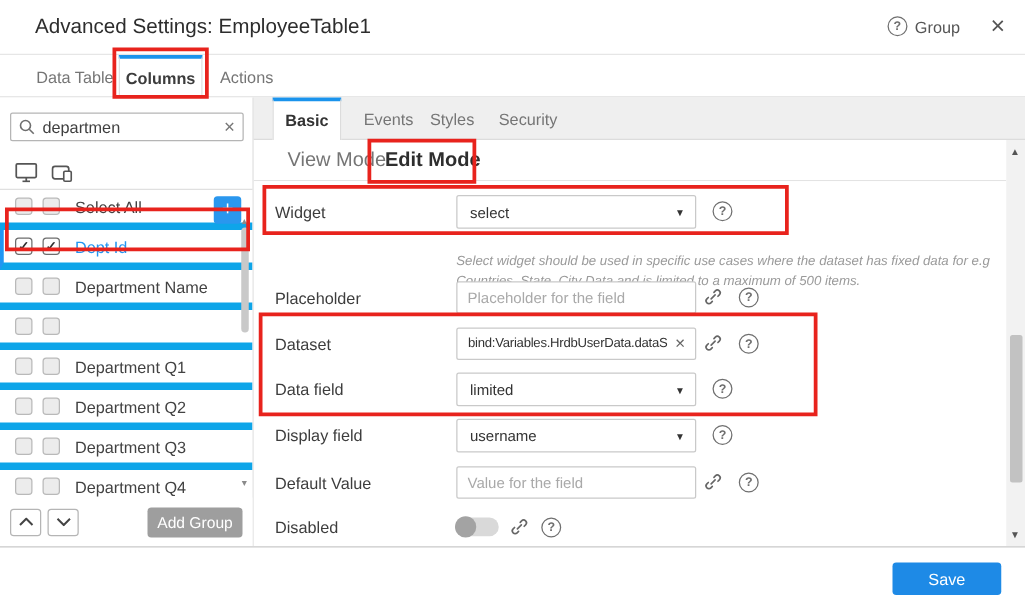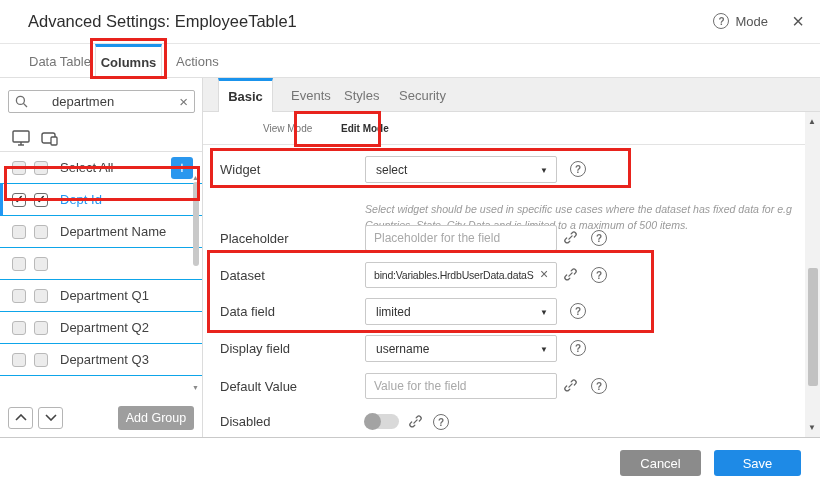--- a/index.html
+++ b/index.html
@@ -16,44 +16,44 @@
   .close-x { position:absolute; right:16px; top:9px; font-size:20px; color:#555; cursor:pointer; line-height:24px; }
 
   
   .main-tabs { position:absolute; left:0; top:44px; width:820px; height:34px; background:#fff; border-bottom:1px solid #e0e0e0;padding-left:30px; }
   .main-tab { position:absolute; top:0; height:34px; display:flex; align-items:center; font-size:13px; color:#757575; cursor:pointer; padding:0 4px; }
   .main-tab.active { background:#fff; border-left:1px solid #e0e0e0; border-right:1px solid #e0e0e0; border-top:3px solid #1a93ec; color:#3c3c3c; font-weight:700; justify-content:center; }
 
   
   .sidebar { position:absolute; left:0; top:78px; width:203px; height:359px; border-right:1px solid #dcdcdc; background:#fff; }
   .search-box { position:absolute; left:8px; top:12px; width:187px; height:23px; border:1px solid #b5b5b5; border-radius:2px; background:#fff; display:flex; align-items:center; padding:0 6px; gap:6px; }
-  .search-box input { border:none; outline:none; flex:1; font-size:13px; color:#3f3f3f; font-family:"Liberation Sans", sans-serif; background:transparent; min-width:0;margin-left:18px; }
+  .search-box input { border:none; outline:none; flex:1; font-size:13px; color:#3f3f3f; font-family:"Liberation Sans", sans-serif; background:transparent; min-width:0; }
   .search-clear { font-size:15px; color:#777; cursor:pointer; line-height:1; }
   .device-row { position:absolute; left:0; top:47px; width:202px; height:27px; border-bottom:1px solid #e0e0e0; display:flex; align-items:center; padding-left:12px; gap:10px; }
   .list { position:absolute; left:0; top:74px; width:202px; height:246px; overflow:hidden; }
-  .lrow { position:relative; height:32px; border-bottom:1px solid #0ea5e9; display:flex; align-items:center; padding-left:12px; gap:8px; cursor:pointer; background:#fff; }
+  .lrow { position:relative; height:32px; border-bottom:6px solid #0ea5e9; display:flex; align-items:center; padding-left:12px; gap:8px; cursor:pointer; background:#fff; }
   .lrow .lbl { font-size:13px; color:#424242; margin-left:4px; }
   .lrow.active { border-left:3px solid #2196f3; padding-left:9px; }
   .lrow.active .lbl { color:#2196f3; }
   .cb { width:14px; height:14px; border:1px solid #b9b9b9; border-radius:3px; background:#ececec; display:inline-flex; align-items:center; justify-content:center; font-size:11px; color:#2e2e2e; }
   .cb.checked { background:#fdfdfd; border-color:#6d6d6d; font-weight:700; }
   .plus-btn { position:absolute; right:9px; top:5px; width:22px; height:22px; background:#2a97ee; color:#fff; border:none; border-radius:3px; font-size:16px; line-height:20px; cursor:pointer; }
   .list-scroll-up { position:absolute; right:3px; top:96px; font-size:7px; color:#8a8a8a; }
   .list-scroll-thumb { position:absolute; right:3px; top:104px; width:6px; height:84px; background:#c9c9c9; border-radius:3px; }
   .list-scroll-down { position:absolute; right:3px; top:306px; font-size:7px; color:#8a8a8a; }
   .side-footer { position:absolute; left:0; top:320px; width:202px; height:39px; background:#fff; display:flex; align-items:center; padding:0 8px; gap:5px; }
   .ud-btn { width:25px; height:22px; background:#fff; border:1px solid #b5b5b5; border-radius:3px; cursor:pointer; display:inline-flex; align-items:center; justify-content:center; }
   .add-group { margin-left:auto; width:76px; height:24px; background:#9e9e9e; color:#fff; border:none; border-radius:3px; font-size:12.5px; cursor:pointer; font-family:"Liberation Sans", sans-serif; }
 
   
   .panel-tabs { position:absolute; left:203px; top:78px; width:617px; height:34px; background:#efefef; border-bottom:1px solid #dcdcdc; }
   .ptab { position:absolute; top:0; height:34px; display:flex; align-items:center; font-size:13px; color:#757575; cursor:pointer; padding:0 6px; }
   .ptab.active { background:#fff; border-top:3px solid #1a93ec; border-left:1px solid #dcdcdc; border-right:1px solid #dcdcdc; color:#333; font-weight:700; }
   .mode-tabs { position:absolute; left:203px; top:112px; width:602px; height:33px; background:#fff; border-bottom:1px solid #e3e3e3; }
-  .mtab { position:absolute; top:0; height:33px; display:flex; align-items:center; font-size:10px; color:#757575; cursor:pointer;margin-left:33px; }
+  .mtab { position:absolute; top:0; height:33px; display:flex; align-items:center; font-size:16px; color:#757575; cursor:pointer; }
   .mtab.active { color:#2e2e2e; font-weight:700; }
 
   .form { position:absolute; left:203px; top:145px; width:602px; height:292px; background:#fff; overflow:hidden; }
   .frow { position:absolute; left:0; width:602px; height:28px; }
   .flabel { position:absolute; left:17px; top:6px; font-size:13px; color:#3d3d3d; }
   .fctrl { position:absolute; left:162px; top:0; }
   .sel { width:192px; height:27px; border:1px solid #c9c9c9; border-radius:2px; background:#fff; display:flex; align-items:center; padding:0 22px 0 10px; position:relative; cursor:pointer; }
   .sel .selval { font-size:12px; color:#333; }
   .sel .caret { position:absolute; right:8px; top:9px; font-size:8px; color:#333; }
   .tinput { width:192px; height:26px; border:1px solid #c9c9c9; border-radius:2px; font-size:12px; color:#333; padding:0 8px; outline:none; font-family:"Liberation Sans", sans-serif; }
@@ -84,21 +84,21 @@
 </style>
 </head>
 <body>
 
 <div id="app">
 
   <div class="header">
     <div class="header-title">Advanced Settings: EmployeeTable1</div>
     <div class="help-wrap">
       <span class="qcircle">?</span>
-      <span class="help-text">Mode</span>
+      <span class="help-text">Group</span>
     </div>
     <div class="close-x">×</div>
   </div>
 
   <div class="main-tabs">
     <div class="main-tab" style="left:25px;">Data Table</div>
     <div class="main-tab active" style="left:95px; width:67px;">Columns</div>
     <div class="main-tab" style="left:172px;">Actions</div>
   </div>
 
@@ -158,20 +158,25 @@
       </div>
       <div class="lrow">
         <span class="cb"></span>
         <span class="cb"></span>
         <span class="lbl">Department Q2</span>
       </div>
       <div class="lrow">
         <span class="cb"></span>
         <span class="cb"></span>
         <span class="lbl">Department Q3</span>
+      </div>
+      <div class="lrow">
+        <span class="cb"></span>
+        <span class="cb"></span>
+        <span class="lbl">Department Q4</span>
       </div>
     </div>
 
     <span class="list-scroll-up">▲</span>
     <div class="list-scroll-thumb"></div>
     <span class="list-scroll-down">▼</span>
 
     <div class="side-footer">
       <button class="ud-btn">
         <svg width="12" height="7" viewBox="0 0 12 7">
@@ -277,21 +282,20 @@
     </div>
   </div>
 
   <div class="vscroll">
     <span class="arr-up">▲</span>
     <div class="thumb"></div>
     <span class="arr-down">▼</span>
   </div>
 
   <div class="footer">
-    <button class="btn btn-cancel">Cancel</button>
     <button class="btn btn-save">Save</button>
   </div>
 
   <div class="anno" style="left:90px; top:38px; width:77px; height:41px;"></div>
   <div class="anno" style="left:4px; top:166px; width:196px; height:35px;"></div>
   <div class="anno" style="left:294px; top:111px; width:87px; height:36px;"></div>
   <div class="anno" style="left:210px; top:148px; width:421px; height:40px;"></div>
   <div class="anno" style="left:207px; top:250px; width:447px; height:83px;"></div>
 
 </div>

